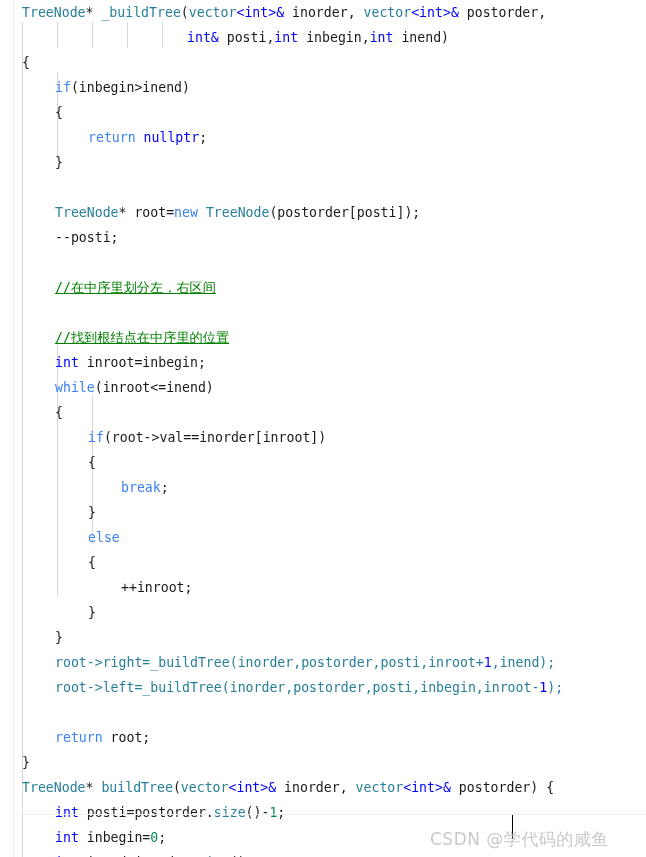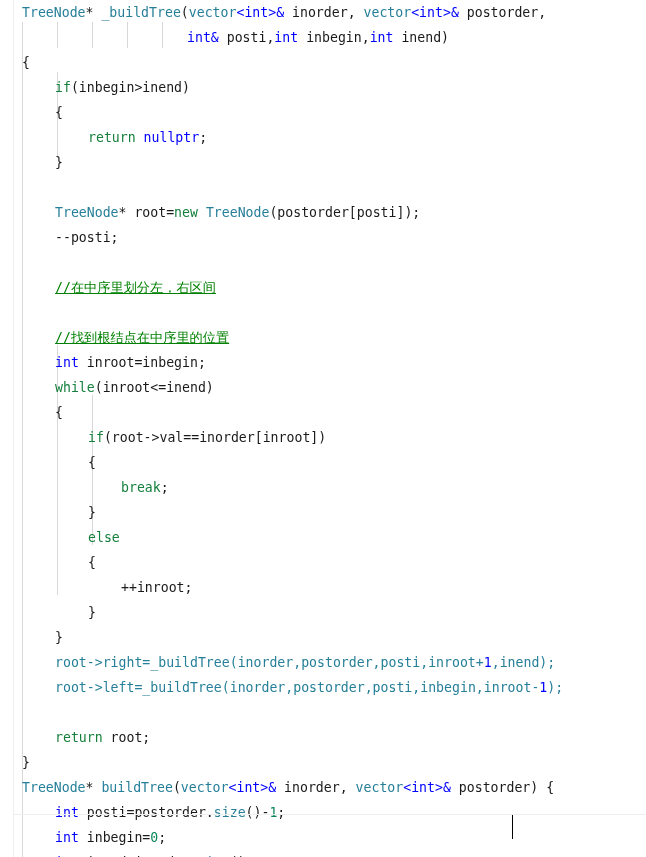--- a/index.html
+++ b/index.html
@@ -59,21 +59,21 @@
     white-space: pre;
   }
   .line {
     height: 25px;
     padding-left: 22px;
     box-sizing: border-box;
     white-space: pre;
     color: #1a1a1a;
   }
   
-  .kw   { color: #15803d; }           
+  .kw   { color: #3b82f6; }           
   .typ  { color: #267f99; }           
   .bt   { color: #0000ff; }           
   .num  { color: #098658; }           
   .cmt  { color: #008000; }           
   .pl   { color: #1a1a1a; }
   .cmt  { font-family: "DejaVu Sans Mono", "Liberation Mono", monospace; text-decoration: underline; }
   
   .caret {
     position: absolute;
     width: 1px;
@@ -105,15 +105,16 @@
       <div class="guide" style="left: 92px; top: 22px; height: 26px;"></div>
       <div class="guide" style="left: 92px; top: 395px; height: 150px;"></div>
       <div class="guide" style="left: 127px; top: 22px; height: 26px;"></div>
       <div class="guide" style="left: 162px; top: 22px; height: 26px;"></div>
     </div>
 
   <div class="code" id="code-layer"><div class="line"><span class="typ">TreeNode</span><span class="pl">* </span><span class="typ">_buildTree</span><span class="pl">(</span><span class="typ">vector</span><span class="bt">&lt;</span><span class="bt">int</span><span class="bt">&gt;</span><span class="bt">&amp;</span><span class="pl"> inorder, </span><span class="typ">vector</span><span class="bt">&lt;</span><span class="bt">int</span><span class="bt">&gt;</span><span class="bt">&amp;</span><span class="pl"> postorder,</span></div><div class="line" style="padding-left: 187px;"><span class="bt">int</span><span class="bt">&amp;</span><span class="pl"> posti,</span><span class="bt">int</span><span class="pl"> inbegin,</span><span class="bt">int</span><span class="pl"> inend)</span></div><div class="line"><span class="pl">{</span></div><div class="line" style="padding-left: 55px;"><span class="kw">if</span><span class="pl">(inbegin&gt;inend)</span></div><div class="line" style="padding-left: 55px;"><span class="pl">{</span></div><div class="line" style="padding-left: 88px;"><span class="kw">return</span><span class="pl"> </span><span class="bt">nullptr</span><span class="pl">;</span></div><div class="line" style="padding-left: 55px;"><span class="pl">}</span></div><div class="line">&nbsp;</div><div class="line" style="padding-left: 55px;"><span class="typ">TreeNode</span><span class="pl">* root=</span><span class="kw">new</span><span class="pl"> </span><span class="typ">TreeNode</span><span class="pl">(postorder[posti]);</span></div><div class="line" style="padding-left: 55px;"><span class="pl">--posti;</span></div><div class="line">&nbsp;</div><div class="line" style="padding-left: 55px;"><span class="cmt">//在中序里划分左，右区间</span></div><div class="line">&nbsp;</div><div class="line" style="padding-left: 55px;"><span class="cmt">//找到根结点在中序里的位置</span></div><div class="line" style="padding-left: 55px;"><span class="bt">int</span><span class="pl"> inroot=inbegin;</span></div><div class="line" style="padding-left: 55px;"><span class="kw">while</span><span class="pl">(inroot&lt;=inend)</span></div><div class="line" style="padding-left: 55px;"><span class="pl">{</span></div><div class="line" style="padding-left: 88px;"><span class="kw">if</span><span class="pl">(root-&gt;val==inorder[inroot])</span></div><div class="line" style="padding-left: 88px;"><span class="pl">{</span></div><div class="line" style="padding-left: 121px;"><span class="kw">break</span><span class="pl">;</span></div><div class="line" style="padding-left: 88px;"><span class="pl">}</span></div><div class="line" style="padding-left: 88px;"><span class="kw">else</span></div><div class="line" style="padding-left: 88px;"><span class="pl">{</span></div><div class="line" style="padding-left: 121px;"><span class="pl">++inroot;</span></div><div class="line" style="padding-left: 88px;"><span class="pl">}</span></div><div class="line" style="padding-left: 55px;"><span class="pl">}</span></div><div class="line" style="padding-left: 55px;"><span class="typ">root-&gt;right=</span><span class="typ">_buildTree</span><span class="typ">(inorder,postorder,posti,inroot+</span><span class="bt">1</span><span class="typ">,inend);</span></div><div class="line" style="padding-left: 55px;"><span class="typ">root-&gt;left=</span><span class="typ">_buildTree</span><span class="typ">(inorder,postorder,posti,inbegin,inroot-</span><span class="bt">1</span><span class="typ">);</span></div><div class="line">&nbsp;</div><div class="line" style="padding-left: 55px;"><span class="kw">return</span><span class="pl"> root;</span></div><div class="line"><span class="pl">}</span></div><div class="line"><span class="typ">TreeNode</span><span class="pl">* </span><span class="typ">buildTree</span><span class="pl">(</span><span class="typ">vector</span><span class="bt">&lt;</span><span class="bt">int</span><span class="bt">&gt;</span><span class="bt">&amp;</span><span class="pl"> inorder, </span><span class="typ">vector</span><span class="bt">&lt;</span><span class="bt">int</span><span class="bt">&gt;</span><span class="bt">&amp;</span><span class="pl"> postorder) {</span></div><div class="line" style="padding-left: 55px;"><span class="bt">int</span><span class="pl"> posti=postorder.</span><span class="typ">size</span><span class="pl">()-</span><span class="num">1</span><span class="pl">;</span></div><div class="line" style="padding-left: 55px;"><span class="bt">int</span><span class="pl"> inbegin=</span><span class="num">0</span><span class="pl">;</span></div><div class="line" style="padding-left: 55px;"><span class="bt">int</span><span class="pl"> inend=inorder.</span><span class="typ">size</span><span class="pl">()-</span><span class="num">1</span><span class="pl">;</span></div></div>
 
   <div class="caret" id="caret" style="left: 512px; top: 814px; height: 25px;"></div>
 
+  <div class="watermark" id="watermark" style="left: 430px; top: 827px;">CSDN @学代码的咸鱼</div>
 
 <div class="hrule" style="top: 814px;"></div>
   </div>
 
 </body></html>

